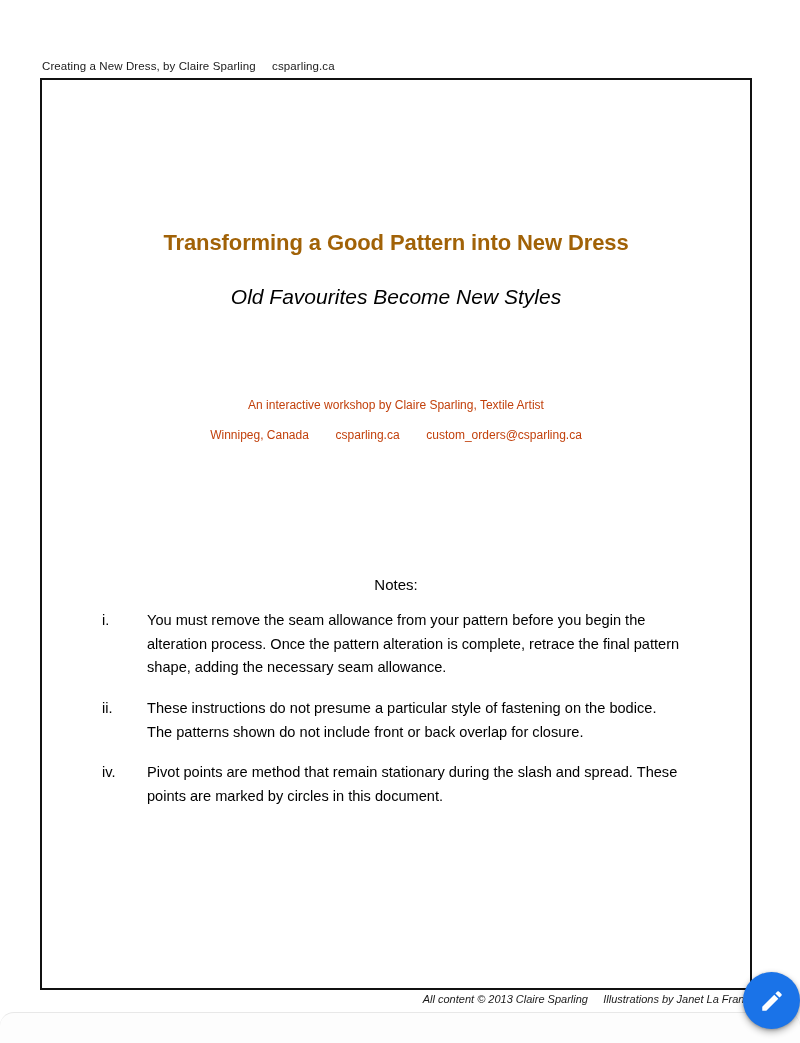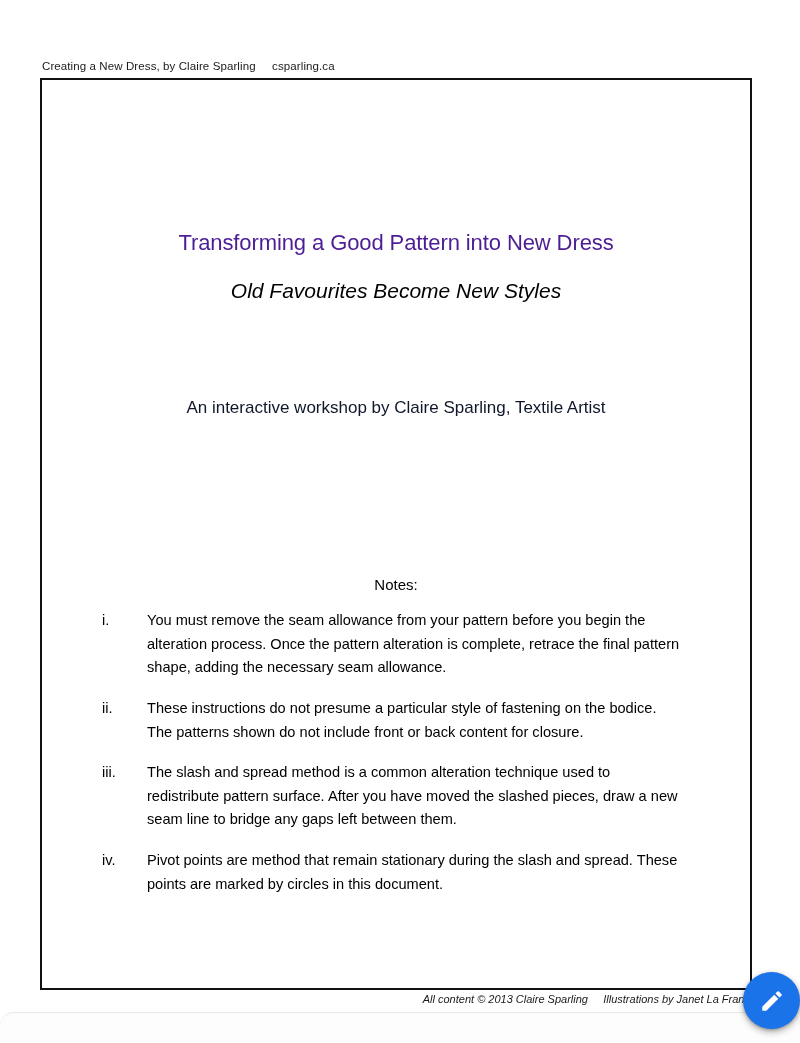--- a/index.html
+++ b/index.html
@@ -86,43 +86,43 @@
   
   .title-block {
     position: absolute;
     left: 0;
     top: 150px;
     width: 100%;
     text-align: center;
   }
   .doc-title {
     font-size: 22px;
-    font-weight: normal;
-    color: #4c1d95;
+    font-weight: bold;
+    color: #a16207;
     letter-spacing: -0.1px;
     line-height: 1.2;
   }
   .doc-subtitle {
     font-size: 21px;
     font-style: italic;
     color: #000000;
-    margin-top: 22px;
+    margin-top: 28px;
     line-height: 1.2;
   }
 
   .byline-block {
     position: absolute;
     left: 0;
     top: 318px;
     width: 100%;
     text-align: center;
   }
   .byline-line {
-    font-size: 17px;
-    color: #0f172a;
+    font-size: 12px;
+    color: #c2410c;
     line-height: 1.2;
     white-space: pre;
   }
   .byline-line + .byline-line {
     margin-top: 16px;
   }
 
   .notes-block {
     position: absolute;
     left: 0;
@@ -200,37 +200,34 @@
 
     <div id="page-frame">
 
       <div class="title-block">
         <div class="doc-title">Transforming a Good Pattern into New Dress</div>
         <div class="doc-subtitle">Old Favourites Become New Styles</div>
       </div>
 
       <div class="byline-block">
         <div class="byline-line">An interactive workshop by Claire Sparling, Textile Artist</div>
+        <div class="byline-line">Winnipeg, Canada        csparling.ca        custom_orders@csparling.ca</div>
       </div>
 
       <div class="notes-block">
         <div class="notes-heading">Notes:</div>
 
         <ol class="notes-list">
           <li class="note-item">
             <span class="note-marker">i.</span>
             <span class="note-text">You must remove the seam allowance from your pattern before you begin the alteration process. Once the pattern alteration is complete, retrace the final pattern shape, adding the necessary seam allowance.</span>
           </li>
           <li class="note-item">
             <span class="note-marker">ii.</span>
-            <span class="note-text">These instructions do not presume a particular style of fastening on the bodice. The patterns shown do not include front or back content for closure.</span>
-          </li>
-          <li class="note-item">
-            <span class="note-marker">iii.</span>
-            <span class="note-text">The slash and spread method is a common alteration technique used to redistribute pattern surface. After you have moved the slashed pieces, draw a new seam line to bridge any gaps left between them.</span>
+            <span class="note-text">These instructions do not presume a particular style of fastening on the bodice. The patterns shown do not include front or back overlap for closure.</span>
           </li>
           <li class="note-item">
             <span class="note-marker">iv.</span>
             <span class="note-text">Pivot points are method that remain stationary during the slash and spread. These points are marked by circles in this document.</span>
           </li>
         </ol>
       </div>
 
     </div>
 

